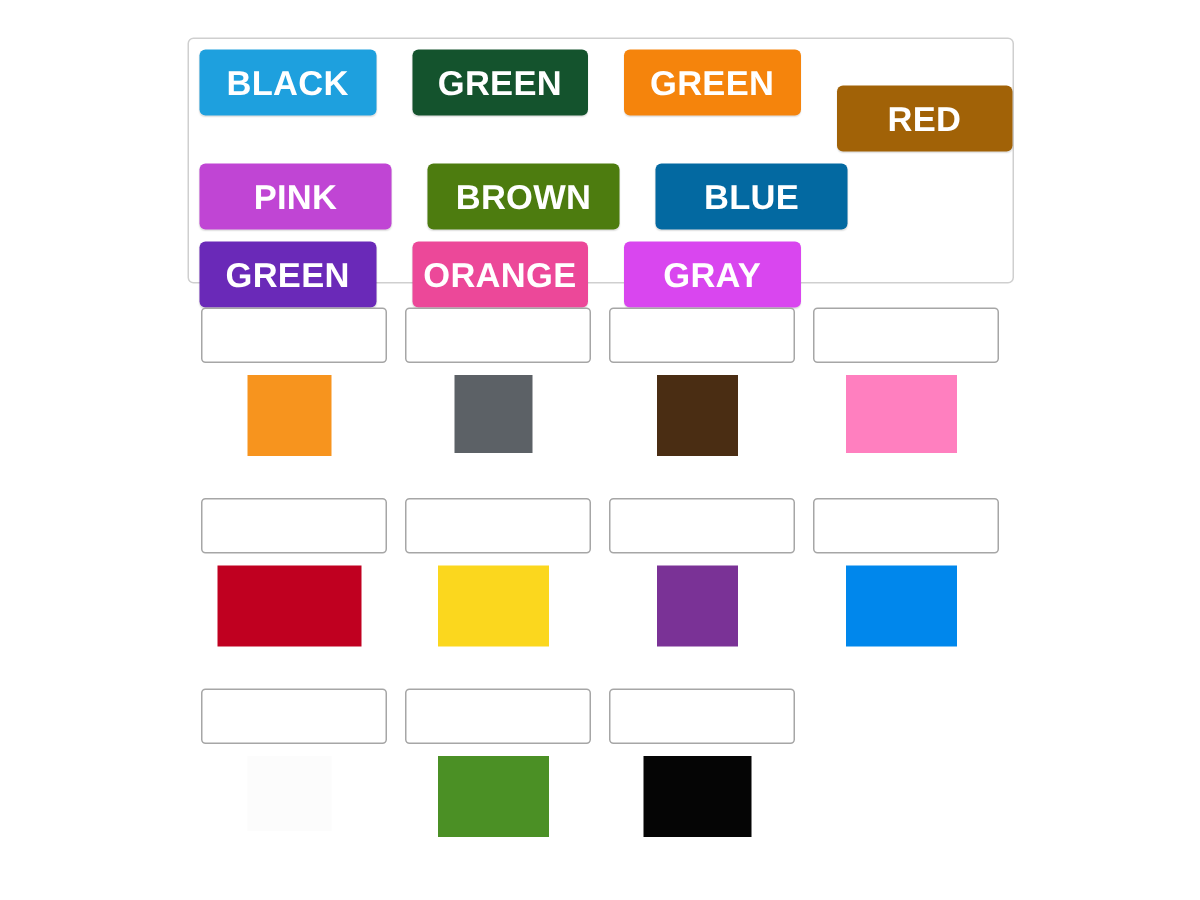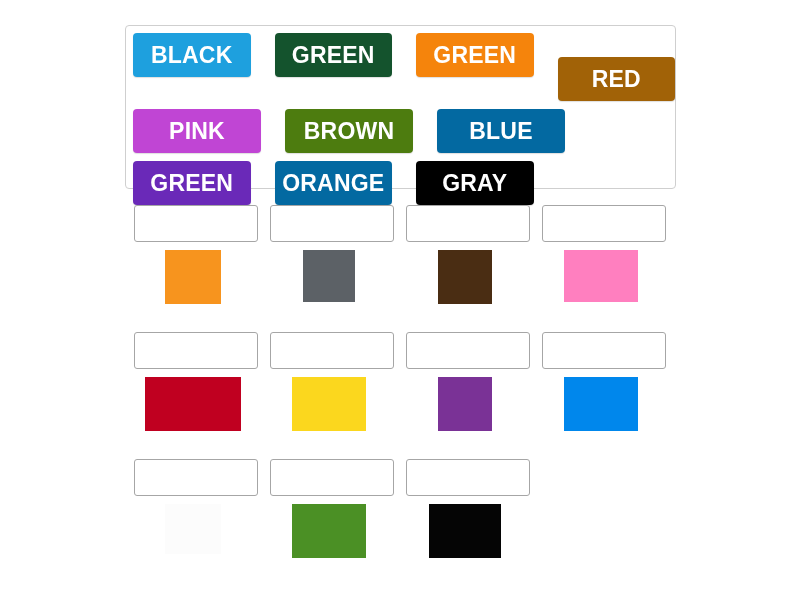--- a/index.html
+++ b/index.html
@@ -105,22 +105,22 @@
       <div class="word-tile" style="background: rgb(245, 132, 12); color: rgb(255, 255, 255);">GREEN</div>
       <div class="word-tile" style="background: #a16207; color: rgb(255, 255, 255); margin-top: 24px;">RED</div>
     </div>
     <div class="bank-row">
       <div class="word-tile" style="background: rgb(192, 69, 212); color: rgb(255, 255, 255); text-align: right;">PINK</div>
       <div class="word-tile" style="background: #4d7c0f; color: rgb(255, 255, 255);">BROWN</div>
       <div class="word-tile" style="background: #0369a1; color: rgb(255, 255, 255);">BLUE</div>
     </div>
     <div class="bank-row">
       <div class="word-tile" style="background: rgb(106, 41, 184); color: rgb(255, 255, 255);">GREEN</div>
-      <div class="word-tile" style="background: #0369a1; color: rgb(255, 255, 255);">ORANGE</div>
-      <div class="word-tile" style="background: #000000; color: rgb(255, 255, 255);">GRAY</div>
+      <div class="word-tile" style="background: #ec4899; color: rgb(255, 255, 255);">ORANGE</div>
+      <div class="word-tile" style="background: #d946ef; color: rgb(255, 255, 255);">GRAY</div>
       <div class="word-tile spacer" style="background: transparent; color: rgb(255, 255, 255);"></div>
     </div>
   </div>
 
 <div id="answer-area">
     <div class="answer-row">
       <div class="answer-cell" style="left: 0px;">
         <div class="drop-zone"></div>
         <div class="swatch-wrap">
           <div class="swatch" style="background: rgb(247, 148, 30); width: 56px; height: 54px;"></div>

